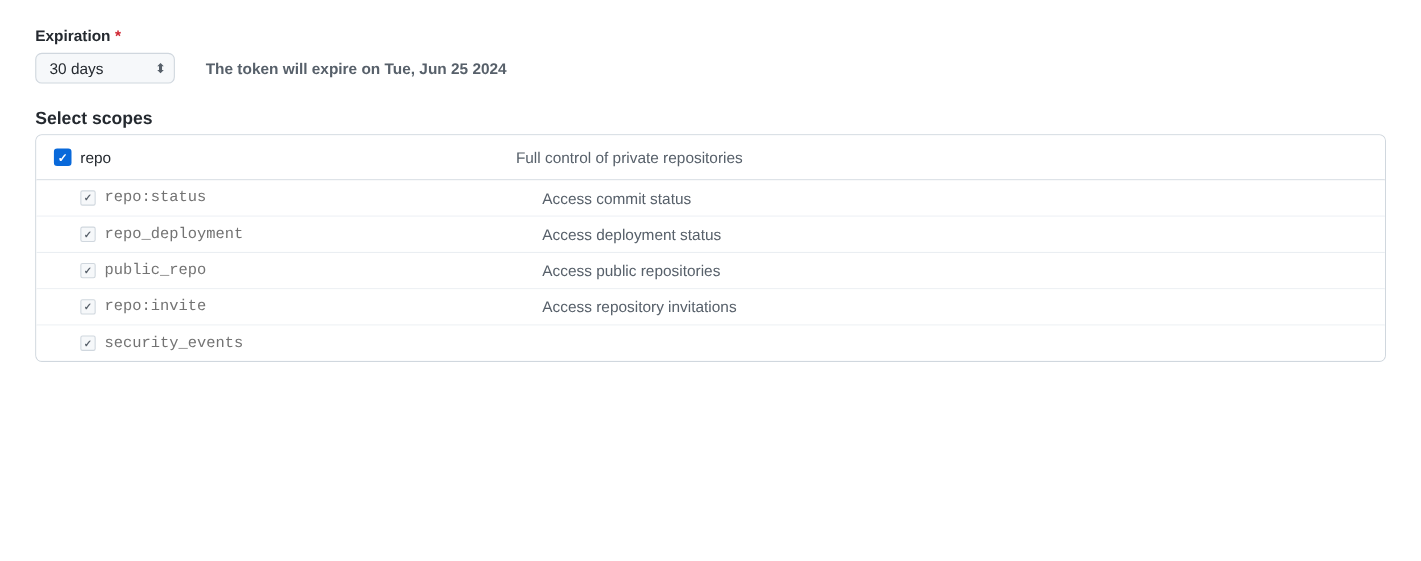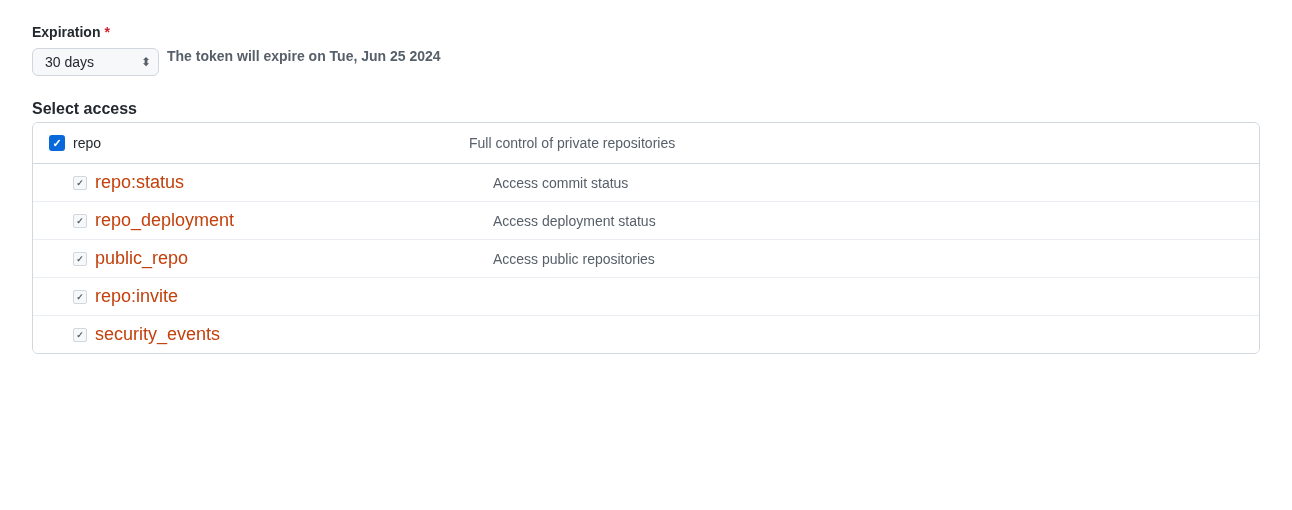--- a/index.html
+++ b/index.html
@@ -32,22 +32,22 @@
       gap: 4px;
     }
 
     .required-star {
       color: #cf222e;
       font-weight: 600;
     }
 
     .expiration-row {
       display: flex;
-      align-items: flex-start;
-      gap: 8px;
+      align-items: center;
+      gap: 28px;
     }
 
     .expiration-select-wrapper {
       position: relative;
       display: inline-block;
     }
 
     .expiration-select {
       appearance: none;
       -webkit-appearance: none;
@@ -181,22 +181,23 @@
       font-weight: bold;
     }
 
     .scope-name-main {
       font-weight: 400;
       font-size: 14px;
       color: #24292f;
     }
 
     .scope-name-child {
-      font-size: 18px;
-      color: #c2410c;
+      font-size: 14px;
+      color: #737373;
+      font-family: Liberation Mono, monospace;
     }
   </style>
 </head>
 <body>
 
 <div class="expiration-section">
   <div class="expiration-label">
     <span>Expiration</span>
     <span class="required-star">*</span>
   </div>
@@ -210,21 +211,21 @@
         <option>Custom</option>
         <option>No expiration</option>
       </select>
       <span class="select-arrow">⬍</span>
     </div>
     <span class="expiration-hint">The token will expire on Tue, Jun 25 2024</span>
   </div>
 </div>
 
 <div class="scopes-section">
-  <div class="scopes-title">Select access</div>
+  <div class="scopes-title">Select scopes</div>
 
   <div class="scopes-box">
 
     <div class="scope-main-row">
       <div class="scope-left">
         <div class="checkbox-main">
           <span class="checkmark">✓</span>
         </div>
         <span class="scope-name-main">repo</span>
       </div>
@@ -261,20 +262,21 @@
       <div class="scope-right">Access public repositories</div>
     </div>
 
     <div class="scope-child-row">
       <div class="scope-left">
         <div class="checkbox-child">
           <span class="checkmark">✓</span>
         </div>
         <span class="scope-name-child">repo:invite</span>
       </div>
+      <div class="scope-right">Access repository invitations</div>
     </div>
 
     <div class="scope-child-row">
       <div class="scope-left">
         <div class="checkbox-child">
           <span class="checkmark">✓</span>
         </div>
         <span class="scope-name-child">security_events</span>
       </div>
     </div>

